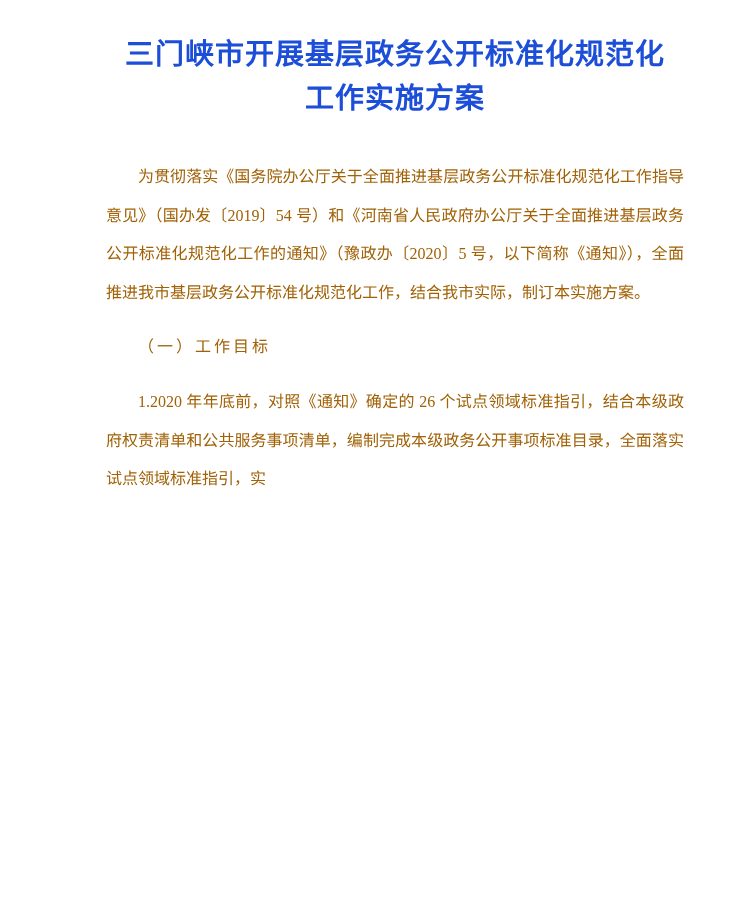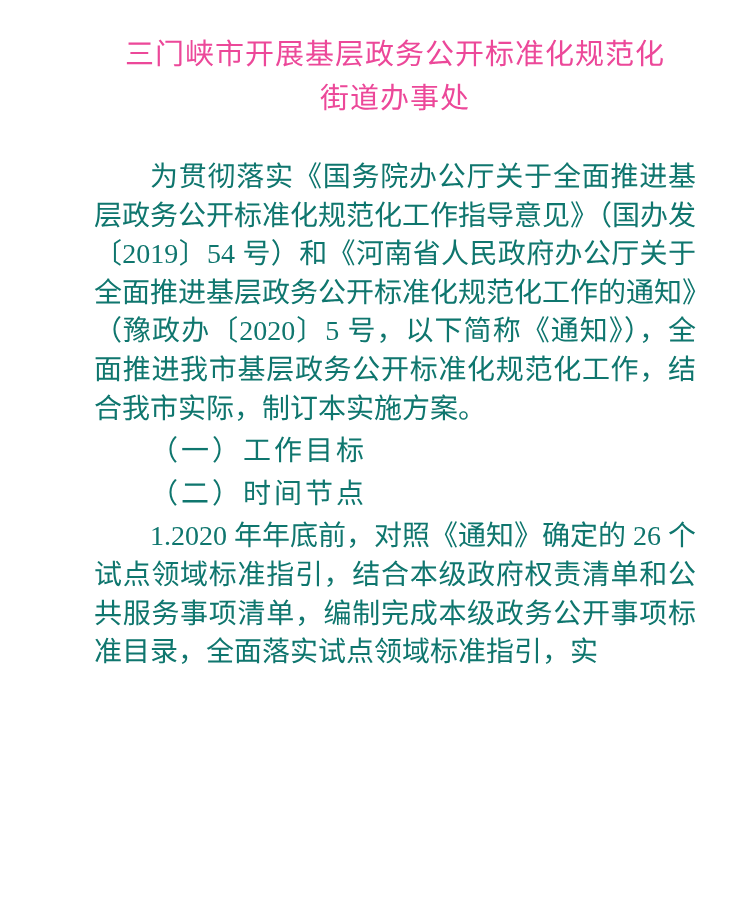--- a/index.html
+++ b/index.html
@@ -15,36 +15,36 @@
     overflow: hidden;
     color: #000000;
   }
   .content {
     margin-left: 90px;
     margin-right: 54px;
   }
   .doc-title {
     padding-top: 32px;
     font-family: "Liberation Serif", "DejaVu Serif", serif;
-    font-weight: 400;
+    font-weight: 700;
     font-size: 29px;
     line-height: 44px;
     text-align: center;
     letter-spacing: 1px;
-    color: #ec4899;
+    color: #1d4ed8;
   }
   .doc-body {
     margin-top: 38px;
   }
   .block {
-    margin: 4px;
-    font-size: 28px;
+    margin: 16px;
+    font-size: 16px;
     line-height: 38.6px;
     text-indent: 2em;
-    color: #0f766e;
+    color: #a16207;
   }
   .paragraph {
     font-family: "Liberation Serif", "DejaVu Serif", serif;
     text-align: justify;
     text-justify: inter-character;
   }
   .heading-1 {
     font-family: "Liberation Sans", "DejaVu Sans", sans-serif;
     font-weight: 700;
   }
@@ -55,29 +55,28 @@
   }
 </style>
 </head>
 <body>
 
 <div class="page">
   <div class="content">
 
     <div class="doc-title">
       <div>三门峡市开展基层政务公开标准化规范化</div>
-      <div>街道办事处</div>
+      <div>工作实施方案</div>
     </div>
 
     <div class="doc-body">
       <p class="block paragraph">为贯彻落实《国务院办公厅关于全面推进基层政务公开标准化规范化工作指导意见》（国办发〔2019〕54 号）和《河南省人民政府办公厅关于全面推进基层政务公开标准化规范化工作的通知》（豫政办〔2020〕5 号，以下简称《通知》），全面推进我市基层政务公开标准化规范化工作，结合我市实际，制订本实施方案。</p>
 
 
       <p class="block heading-2">（一）工作目标</p>
 
 
-      <p class="block heading-2">（二）时间节点</p>
 
       <p class="block paragraph">1.2020 年年底前，对照《通知》确定的 26 个试点领域标准指引，结合本级政府权责清单和公共服务事项清单，编制完成本级政务公开事项标准目录，全面落实试点领域标准指引，实</p>
     </div>
 
   </div>
 </div>
 
 </body></html>

